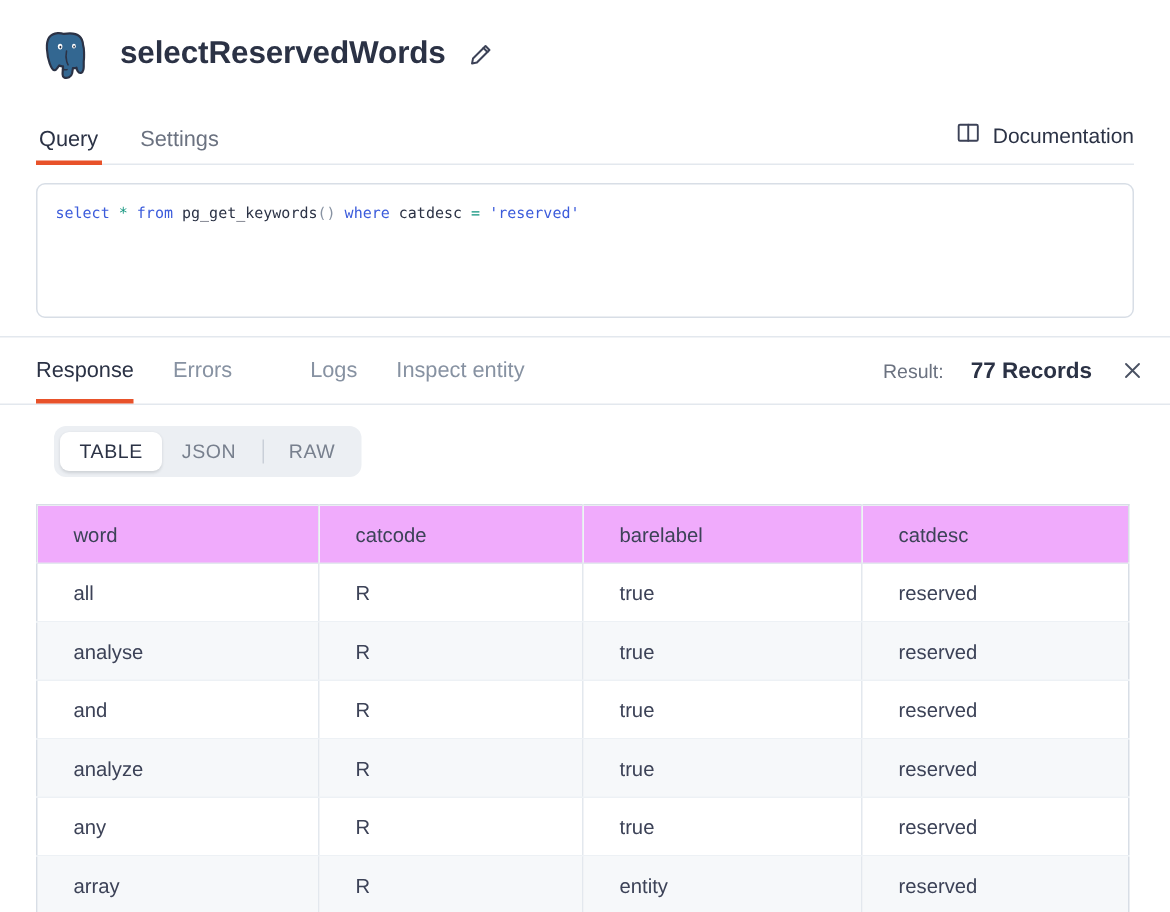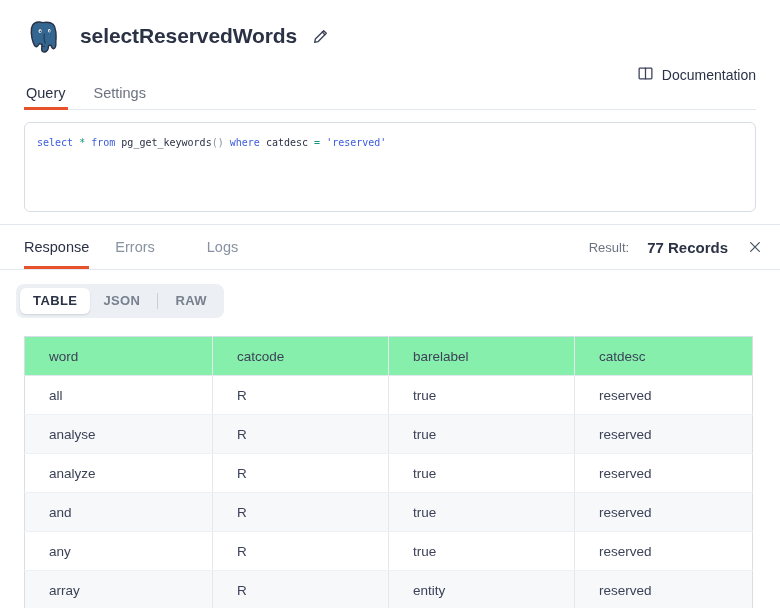--- a/index.html
+++ b/index.html
@@ -69,21 +69,21 @@
     background: #e8522a;
     z-index: 2;
   }
   .doc-link {
     margin-left: auto;
     display: flex;
     align-items: center;
     gap: 8px;
     font-size: 14px;
     color: #2b3245;
-    padding-bottom: 25px;
+    padding-bottom: 10px;
     cursor: pointer;
     white-space: nowrap;
   }
 
   
   .editor-wrap { padding: 12px 24px 0 24px; }
   .editor {
     border: 1px solid #d8dee6;
     border-radius: 6px;
     background: #ffffff;
@@ -147,21 +147,21 @@
   .result-label { font-size: 13px; color: #6b7280; text-align: right; }
   .result-value { font-size: 15px; font-weight: 700; color: #2b3245; }
   .close-btn {
     width: 18px; height: 18px;
     display: inline-flex; align-items: center; justify-content: center;
     cursor: pointer;
     color: #4a5263;
   }
 
   
-  .seg-wrap { padding: 14px 24px 0 16px; font-weight: bold; }
+  .seg-wrap { padding: 14px 24px 0 36px; }
   .segmented {
     display: inline-flex;
     align-items: center;
     background: #eceff3;
     border-radius: 8px;
     padding: 4px;
     height: 34px;
   }
   .seg {
     font-size: 13px;
@@ -203,21 +203,21 @@
     font-weight: 400;
     color: #3c4257;
     padding: 0 0 0 24px;
     height: 39px;
     border-right: 1px solid #e3e8ee;
     overflow: hidden;
     white-space: nowrap;
   }
   table.results th:last-child, table.results td:last-child { border-right: none; }
   table.results thead th {
-    background: #86efac;
+    background: #f0abfc;
     border-bottom: 1px solid #e3e8ee;
   }
   table.results tbody tr:nth-child(even) { background: #f6f8fa; }
   table.results tbody tr:nth-child(odd)  { background: #ffffff; }
   table.results tbody td { border-bottom: 1px solid #edf1f5; }
   .col-word { width: 188px; }
   .col-catcode { width: 176px; }
   .col-barelabel { width: 186px; }
   .col-catdesc { width: 178px; }
 </style>
@@ -279,20 +279,23 @@
   <div class="response-tabs">
     <div class="rtab active">
       <span>Response</span>
     </div>
     <div class="rtab">
       <span>Errors</span>
     </div>
     <div class="rtab gap">
       <span>Logs</span>
     </div>
+    <div class="rtab">
+      <span>Inspect entity</span>
+    </div>
 
     <div class="result-box">
       <span class="result-label">Result:</span>
       <span class="result-value">77 Records</span>
       <span class="close-btn">
         <svg viewBox="0 0 24 24" width="16" height="16" fill="none" stroke="currentColor" stroke-width="1.9" stroke-linecap="round">
           <path d="M5.5 5.5l13 13M18.5 5.5l-13 13"></path>
         </svg>
       </span>
     </div>
@@ -331,27 +334,27 @@
           <td>true</td>
           <td>reserved</td>
         </tr>
         <tr>
           <td>analyse</td>
           <td>R</td>
           <td>true</td>
           <td>reserved</td>
         </tr>
         <tr>
+          <td>and</td>
+          <td>R</td>
+          <td>true</td>
+          <td>reserved</td>
+        </tr>
+        <tr>
           <td>analyze</td>
-          <td>R</td>
-          <td>true</td>
-          <td>reserved</td>
-        </tr>
-        <tr>
-          <td>and</td>
           <td>R</td>
           <td>true</td>
           <td>reserved</td>
         </tr>
         <tr>
           <td>any</td>
           <td>R</td>
           <td>true</td>
           <td>reserved</td>
         </tr>

